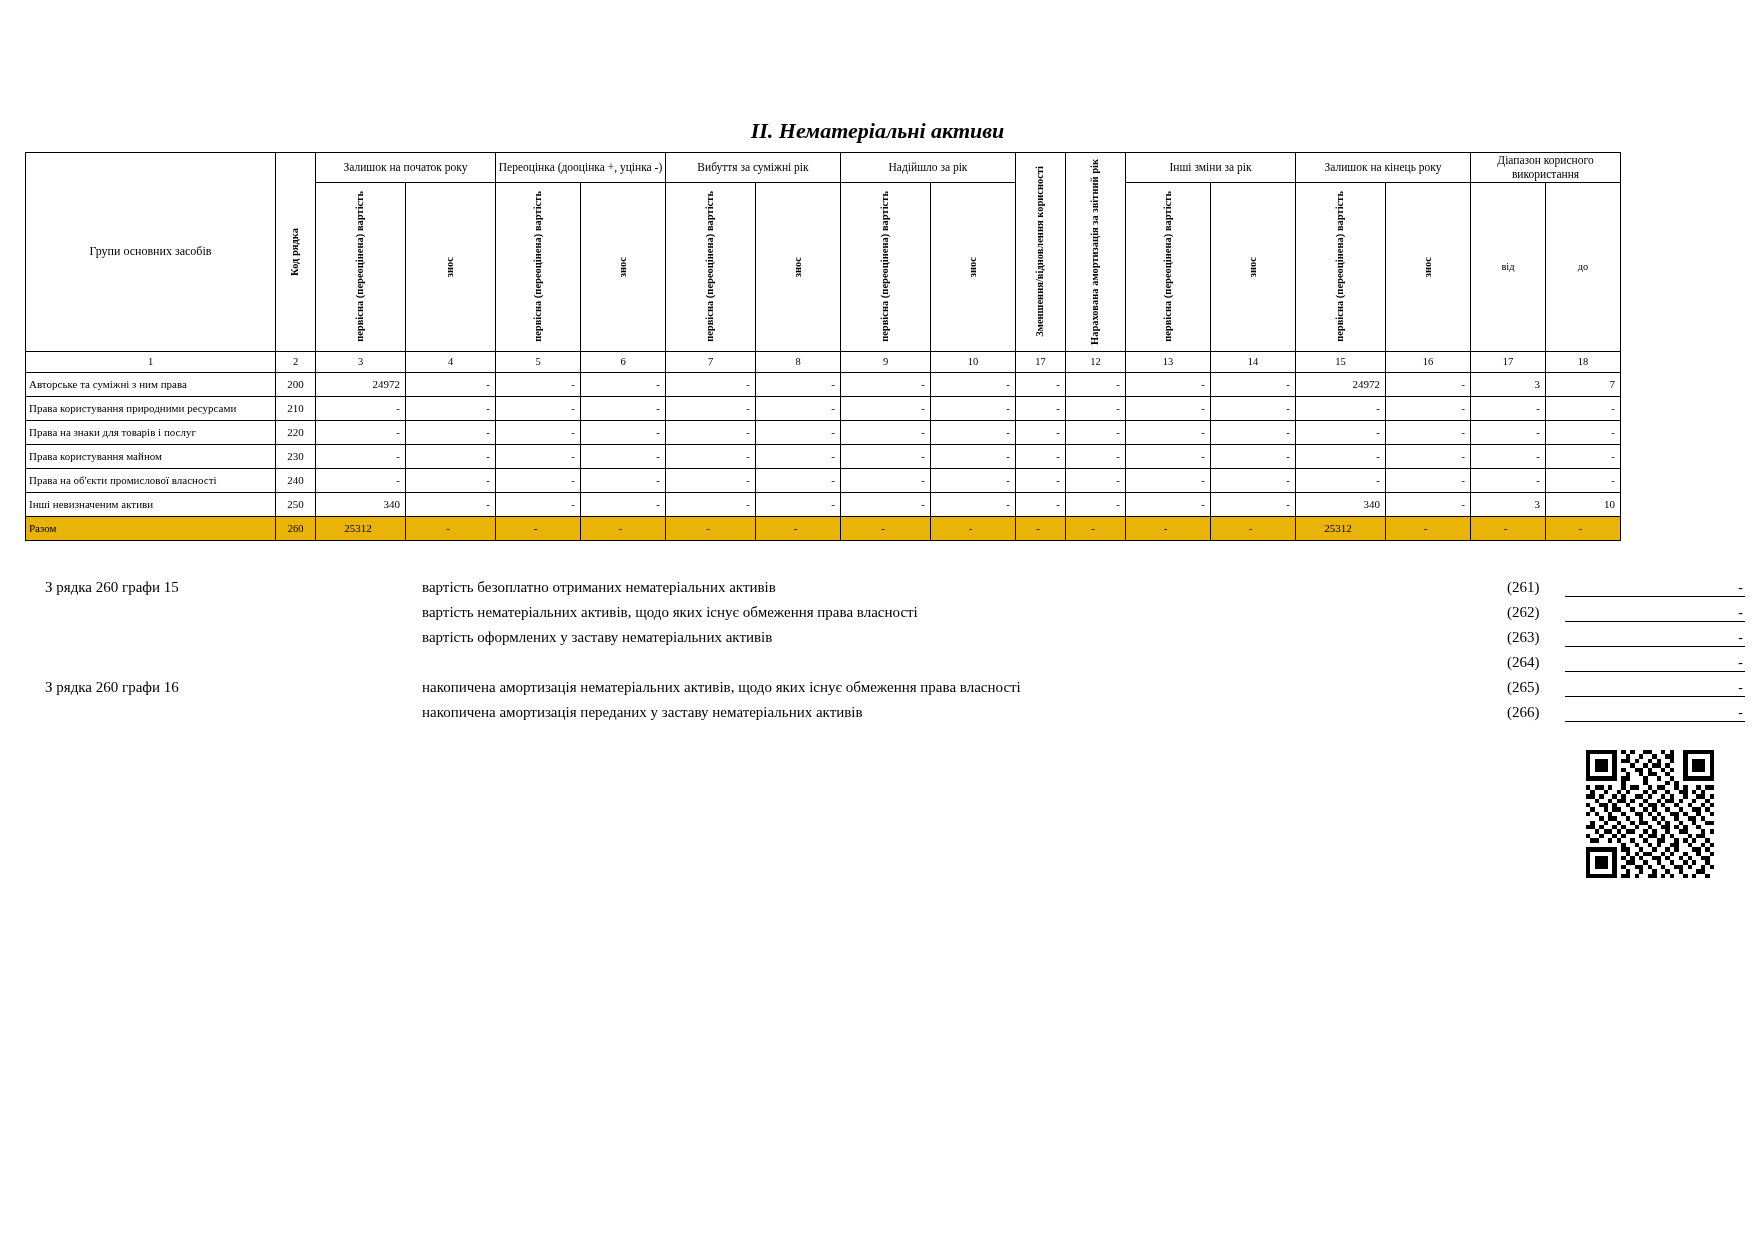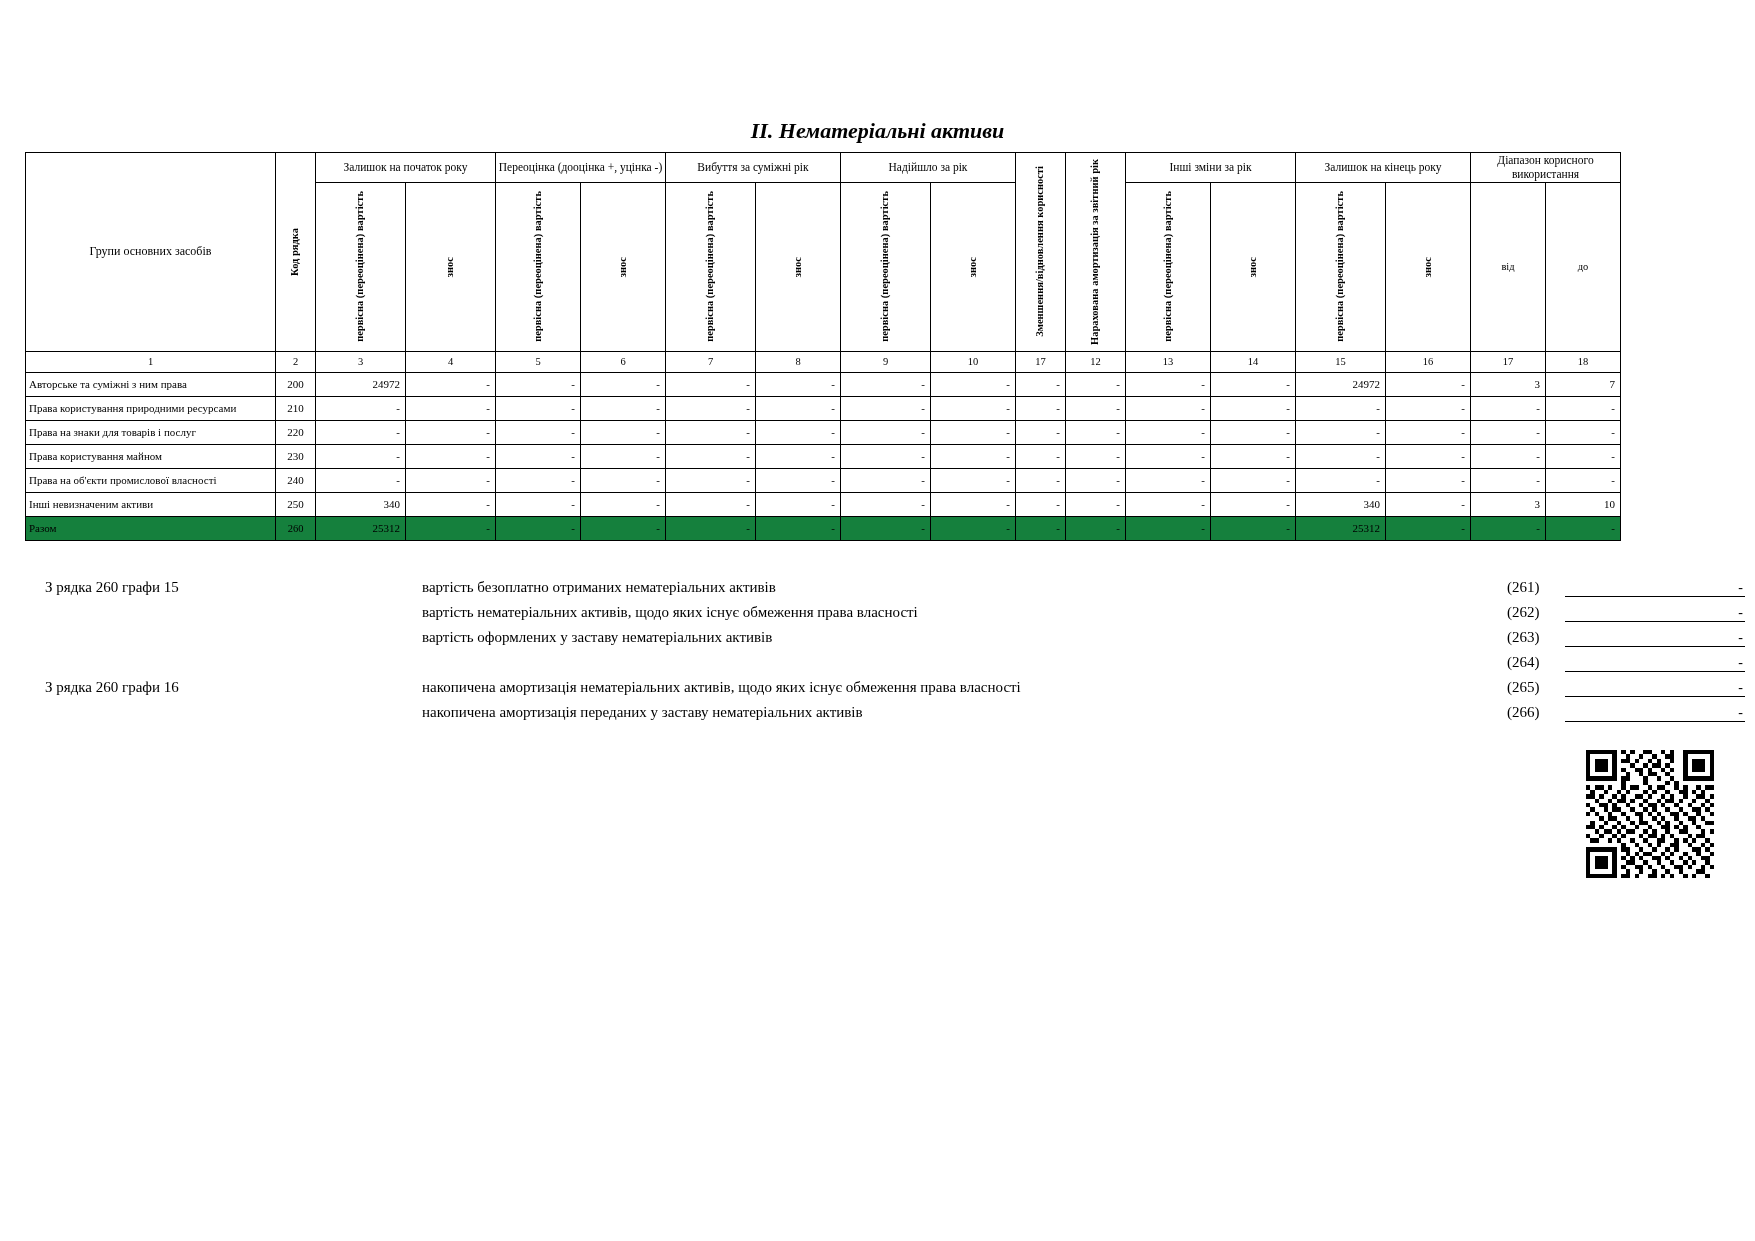--- a/index.html
+++ b/index.html
@@ -105,30 +105,29 @@
     padding-right: 5px;
     font-size: 11px;
   }
   .datarow td.dash {
     text-align: right;
     padding-right: 5px;
     font-size: 11px;
   }
   .totalrow td {
     font-weight: bold;
-    background: #15803d;
+    background: #eab308;
     height: 21px;
   }
   .totalrow td.namecell {
     text-align: left;
     padding: 1px 3px;
     font-size: 11px;
   }
   .totalrow td.num, .totalrow td.dash {
-    text-align: right;
     padding-right: 5px;
     font-size: 11px;
   }
   .notes {
     position: absolute;
     left: 17px;
     top: 575px;
     width: 1755px;
     font-size: 14.5px;
   }

